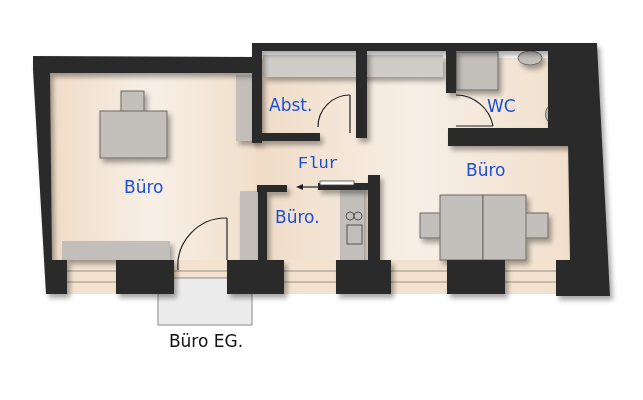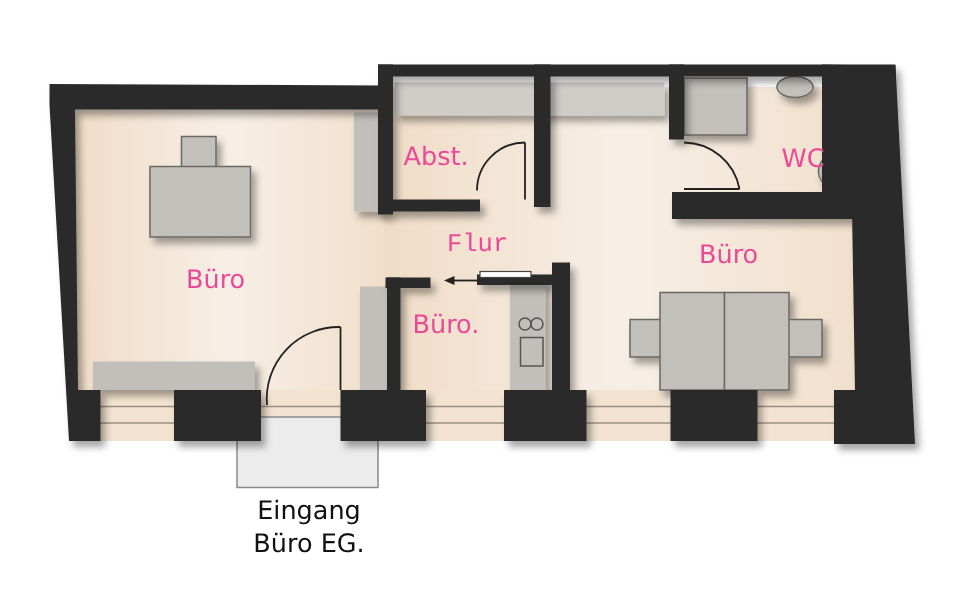--- a/index.html
+++ b/index.html
@@ -1,18 +1,18 @@
 <!DOCTYPE html>
 <html><head>
 <meta charset="utf-8">
 <style>
   html,body{margin:0;padding:0;background:#ffffff;}
   body{width:643px;height:400px;overflow:hidden;position:relative;font-family:"Liberation Sans","DejaVu Sans",sans-serif;}
   svg{position:absolute;left:0;top:0;}
-  .lbl{position:absolute;color:#ec4899;font-size:17px;font-family:"DejaVu Sans","Liberation Sans",sans-serif;white-space:nowrap;line-height:1;}
+  .lbl{position:absolute;color:#1d4ed8;font-size:17px;font-family:"DejaVu Sans","Liberation Sans",sans-serif;white-space:nowrap;line-height:1;}
   .lbl2{position:absolute;color:#111;font-size:17px;font-family:"DejaVu Sans","Liberation Sans",sans-serif;text-align:center;line-height:22px;white-space:nowrap;}
 </style>
 </head>
 <body>
 
 <svg width="643" height="400" viewBox="0 0 643 400">
   <defs>
     <linearGradient id="floorGrad" x1="0" y1="0" x2="1" y2="0">
       <stop offset="0" stop-color="#f0dcc6"></stop>
       <stop offset="0.5" stop-color="#f7efe6"></stop>
@@ -105,19 +105,18 @@
     <rect x="320" y="181" width="34" height="4" fill="#fff" stroke="#444" stroke-width="0.8"></rect>
     <line x1="300" y1="187" x2="318" y2="187" stroke="#222" stroke-width="1.2"></line>
     <polygon points="296,187 303,184 303,190" fill="#222"></polygon>
   </g>
 </svg>
 
 <div class="lbl" style="left:124px;top:179px;">Büro</div>
 <div class="lbl" style="left:269px;top:97px;">Abst.</div>
 <div class="lbl" style="left:298px;top:155px;font-family:Liberation Mono, monospace;">Flur</div>
 <div class="lbl" style="left:275px;top:209px;">Büro.</div>
-<div class="lbl" style="left:521px;top:98px;">WC</div>
+<div class="lbl" style="left:487px;top:98px;">WC</div>
 <div class="lbl" style="left:466px;top:162px;">Büro</div>
 
 <div class="lbl2" style="left:165px;top:330px;width:82px;">
-  <div>Eingang</div>
   <div>Büro EG.</div>
 </div>
 
 </body></html>

